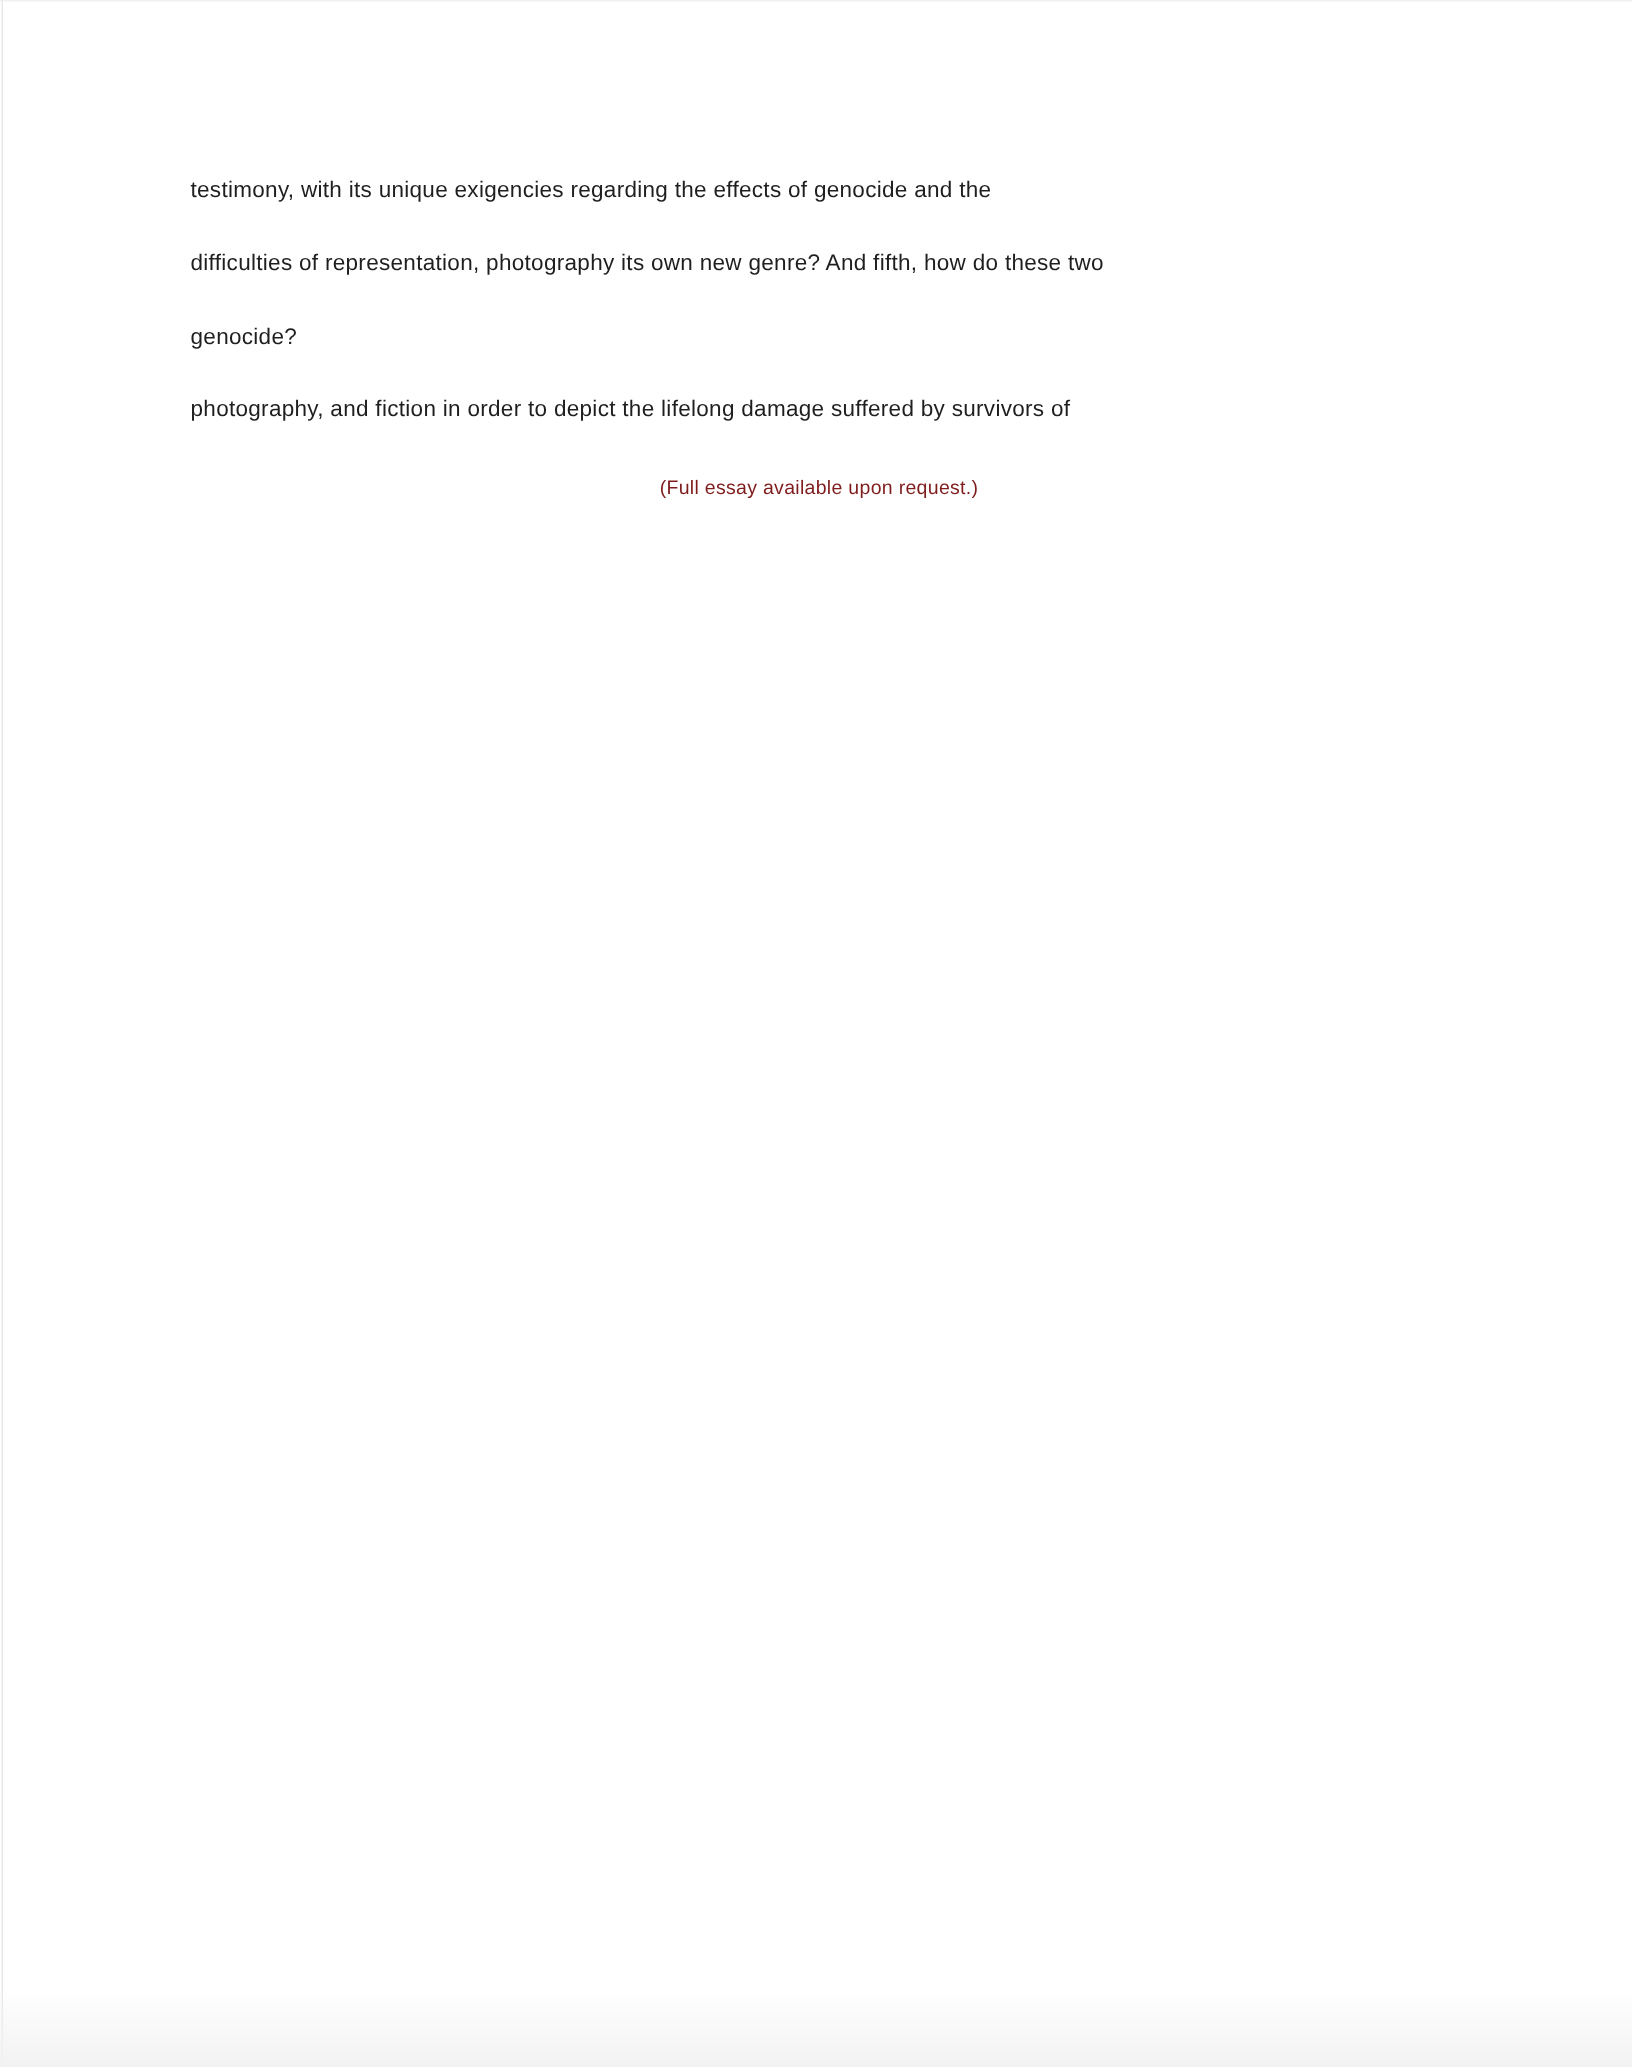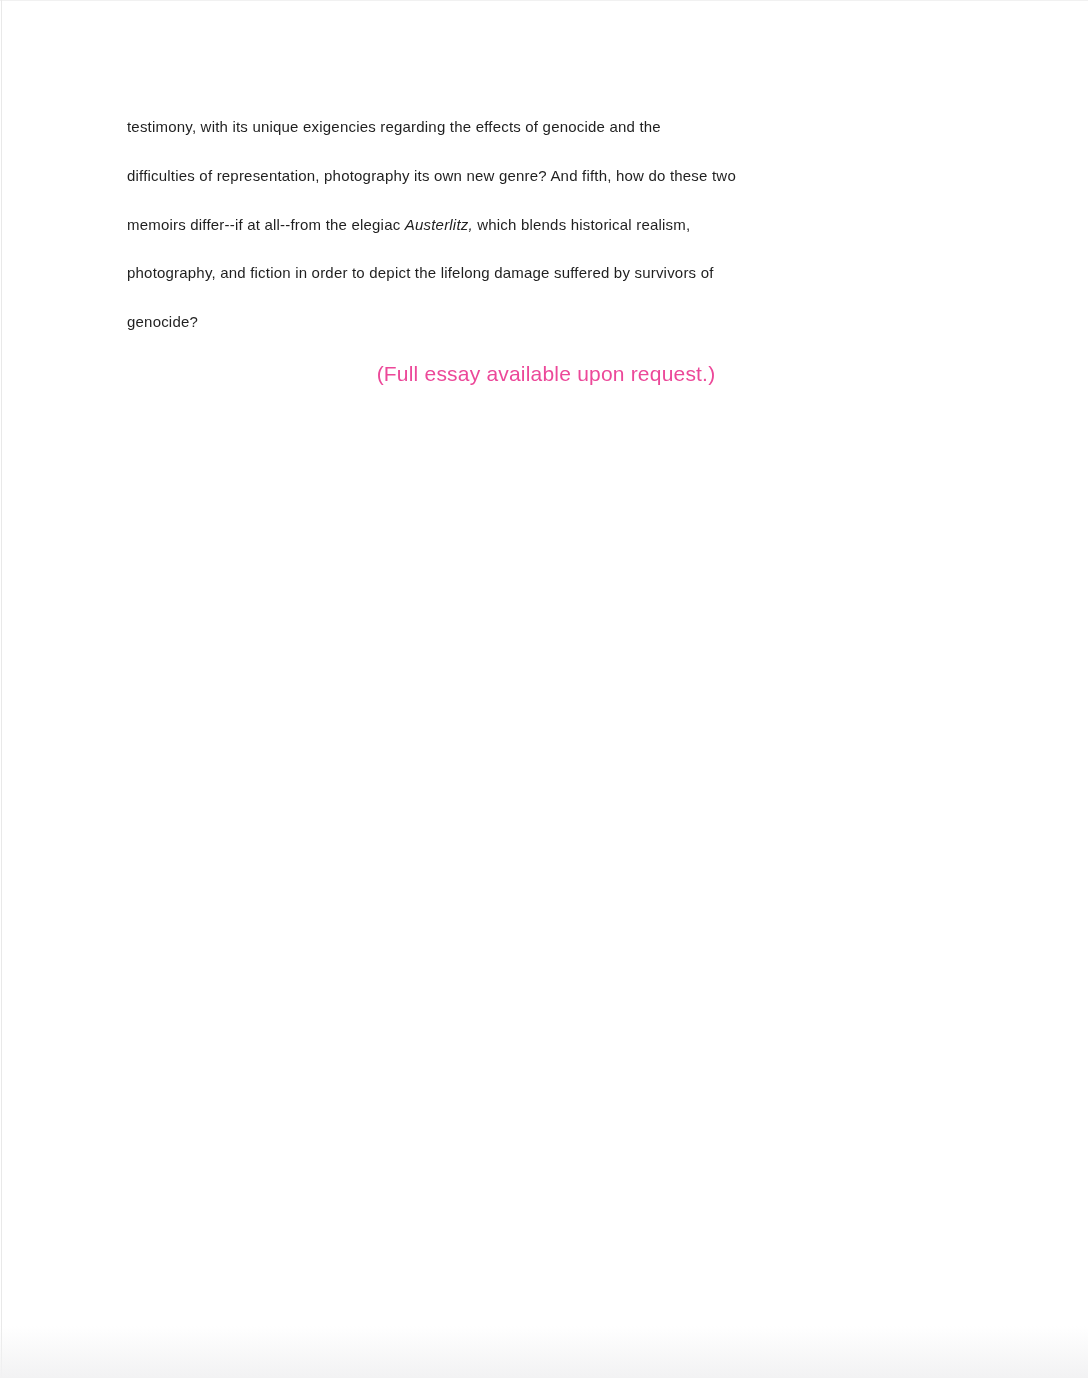--- a/index.html
+++ b/index.html
@@ -53,42 +53,41 @@
     line-height: 48.75px;
     letter-spacing: 0.2px;
     white-space: nowrap;
   }
   .italic {
     font-style: italic;
   }
   .note-line {
     margin-top: 13px;
     text-align: center;
-    font-size: 21px;
+    font-size: 13px;
     line-height: 28px;
     letter-spacing: 0.2px;
-    color: #ec4899;
+    color: #7f1d1d;
   }
 </style>
 </head>
 <body>
 
 <div class="page">
 
   <div class="edge-top"></div>
   <div class="edge-left"></div>
 
   <div class="content">
 
     <div class="paragraph">
       <div class="para-line">testimony, with its unique exigencies regarding the effects of genocide and the</div>
       <div class="para-line">difficulties of representation, photography its own new genre? And fifth, how do these two</div>
-      <div class="para-line"><span>memoirs differ--if at all--from the elegiac </span><span class="italic">Austerlitz,</span><span> which blends historical realism,</span></div>
+      <div class="para-line">genocide?</div>
       <div class="para-line">photography, and fiction in order to depict the lifelong damage suffered by survivors of</div>
-      <div class="para-line">genocide?</div>
     </div>
 
     <div class="note-line">(Full essay available upon request.)</div>
 
   </div>
 
   <div class="bottom-fade"></div>
 
 </div>
 

